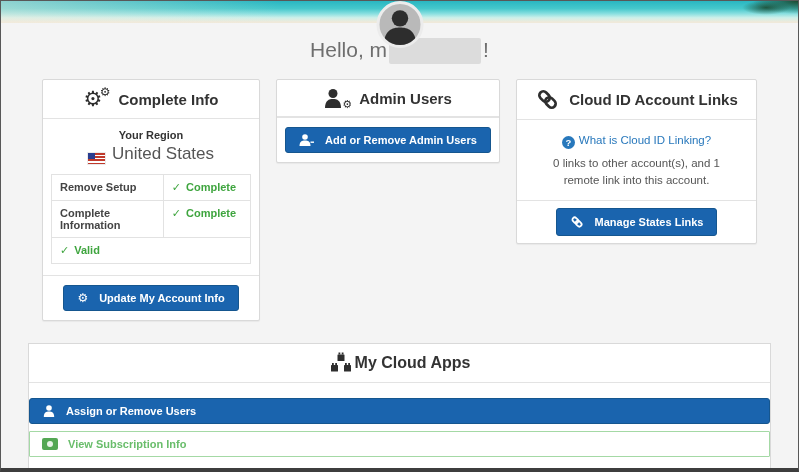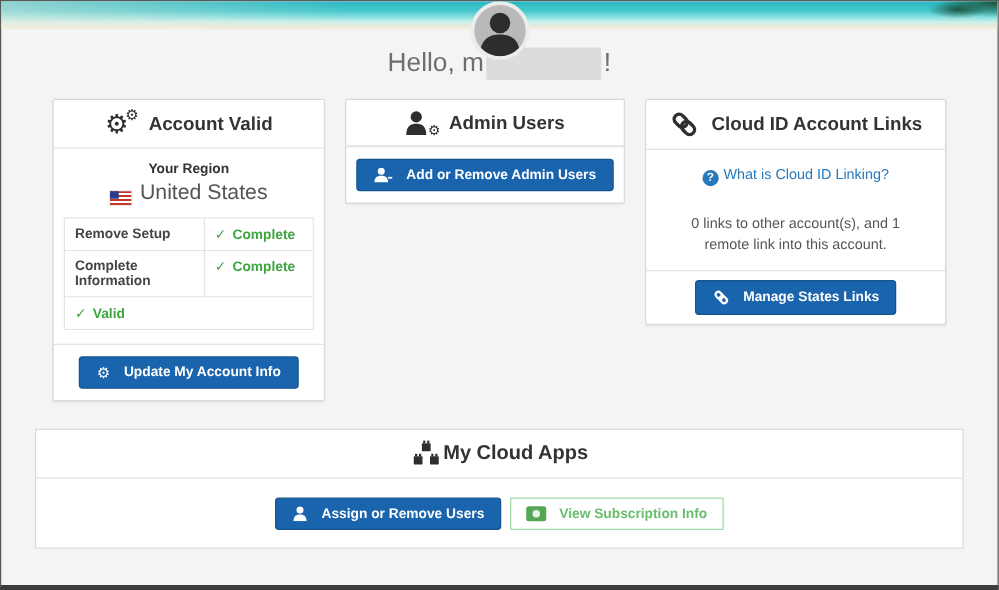--- a/index.html
+++ b/index.html
@@ -115,33 +115,33 @@
   
   .card-body-center { text-align: center; padding: 10px 8px 8px; }
   .help-link { color: #2878bc; font-size: 11.5px; text-decoration: none; display: inline-block; }
   .admin-summary { font-size: 12px; font-weight: bold; color: #333; margin-top: 9px; }
   .admin-redact {
     width: 114px; height: 122px; margin: 10px auto 6px;
     background: linear-gradient(135deg, #ebebeb 0%, #f8f8f8 60%, #f1f1f1 100%);
   }
   
   .cloudid-summary {
-    font-size: 11.5px; color: #555; margin: 22px 12px 10px; line-height: 1.45;
+    font-size: 11.5px; color: #555; margin: 6px 12px 10px; line-height: 1.45;
     text-align: center;
   }
   .card-cloudid .card-body-center { padding-bottom: 2px; }
   .card-cloudid .card-footer { padding: 7px 8px; }
   
   .apps-panel { margin: 22px 27px 0; background: #fff; border: 1px solid #d9d9d9; }
   .apps-header {
     display: flex; align-items: center; justify-content: center; gap: 2px;
     padding: 8px; border-bottom: 1px solid #e3e3e3;
     font-size: 16px; font-weight: bold; color: #333;
   }
-  .apps-actions { display: flex; justify-content: center; gap: 7px; margin: 15px 0 14px; }
+  .apps-actions { display: flex; justify-content: center; gap: 7px; margin: 15px 0 14px; flex-direction: column; }
   .sub-ico {
     display: inline-block; width: 16px; height: 12px; border-radius: 2px;
     background: #54a754; position: relative;
   }
   .sub-ico::after {
     content: ""; position: absolute; left: 5px; top: 3px;
     width: 6px; height: 6px; border-radius: 50%; background: #e8f4e8;
   }
 </style>
 </head>
@@ -161,21 +161,21 @@
 </div>
 
 <div class="cards-row">
 
   <div class="card card-account">
     <div class="card-header">
       <span class="gears icon-glyph">
         <span class="g-big">⚙</span>
         <span class="g-small">⚙</span>
       </span>
-      <span>Account Valid</span>
+      <span>Complete Info</span>
     </div>
     <div class="region">
       <div class="region-label">Your Region</div>
       <div class="region-value">
         <span class="flag"></span>
         <span>United States</span>
       </div>
     </div>
     <div class="info-table">
       <div class="info-row">

